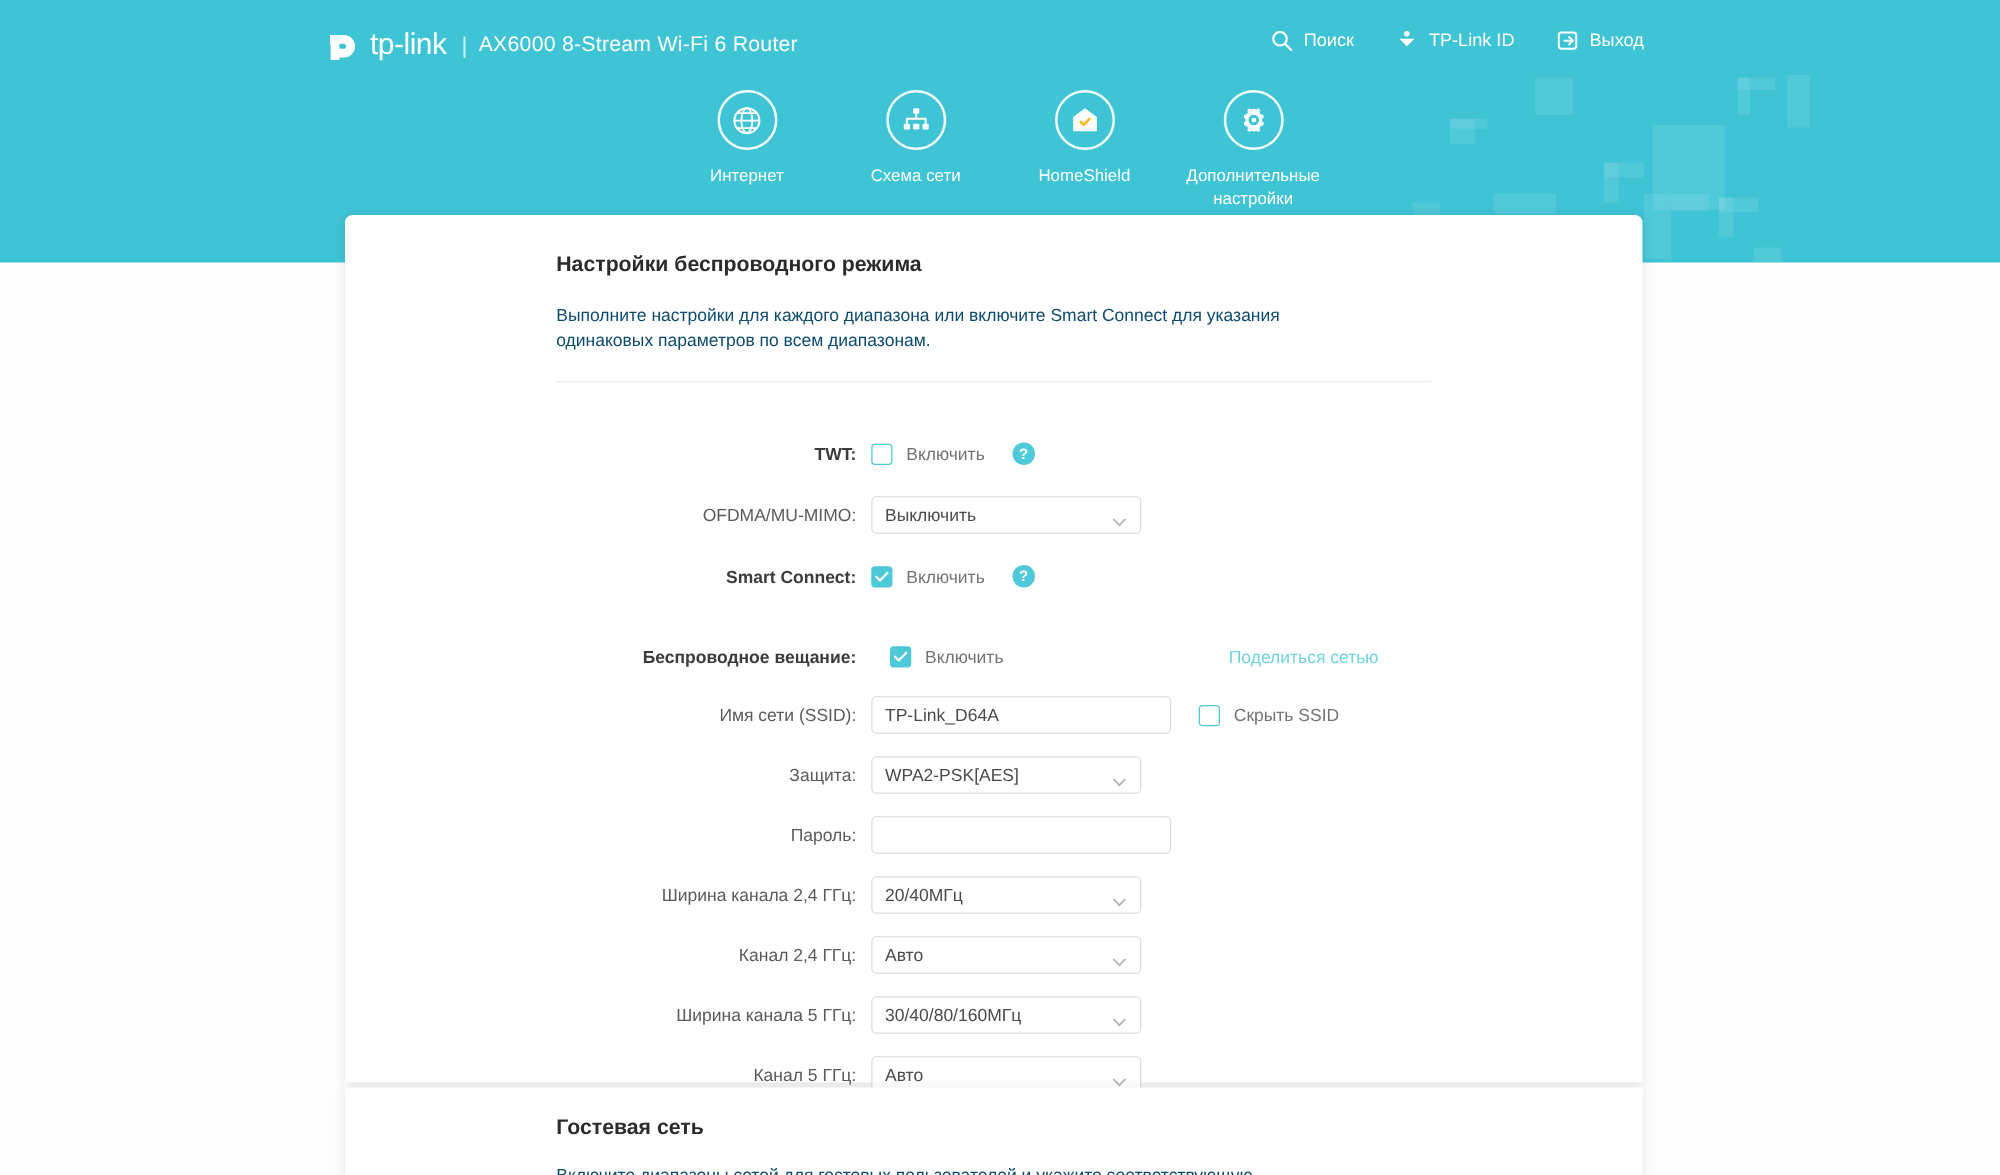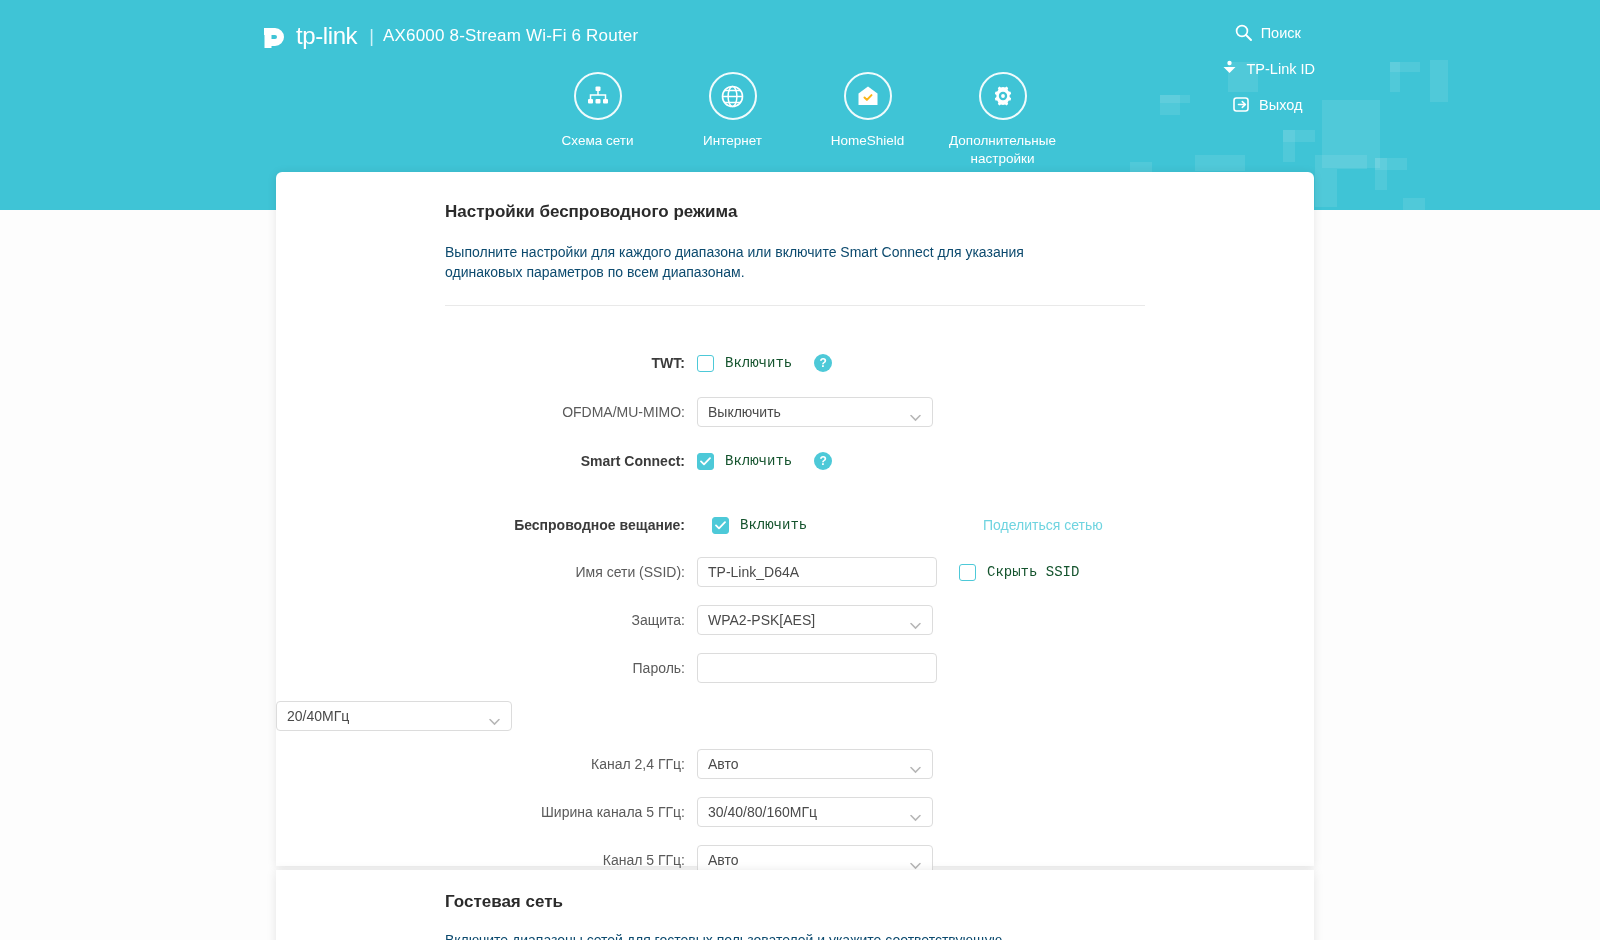--- a/index.html
+++ b/index.html
@@ -27,21 +27,21 @@
   .tp-mark { width:36px; height:36px; position:relative; }
   .tp-title {
     color:#ffffff; font-size:17px; letter-spacing:.2px;
     white-space:nowrap;
   }
   .tp-word { color:#fff; font-size:24px; letter-spacing:-0.4px; margin-left:2px; }
   .tp-sep { color:#eafbff; font-size:18px; margin:0 9px 0 12px; opacity:.85; }
 
   .header-right {
     position:absolute; right:285px; top:24px;
-    display:flex; align-items:center; gap:19px; z-index:6;flex-direction:column;
+    display:flex; align-items:center; gap:34px; z-index:6;
   }
   .hr-item {
     display:flex; align-items:center; gap:9px;
     color:#ffffff; font-size:14.5px; cursor:pointer; white-space:nowrap;
   }
   .hr-item svg { display:block; }
 
   
   .nav {
     position:absolute; left:0; top:72px; width:1600px;
@@ -104,21 +104,21 @@
     margin-bottom:0px;
   }
   .row .lbl {
     width:421px; text-align:right; padding-right:12px;
     font-size:14px; color:#5a5a5a; white-space:nowrap;
   }
   .row .lbl.bold { font-weight:bold; color:#3b3b3b; }
   .row .field { display:flex; align-items:center; }
 
   .sel {
-    width:236px; height:30px; border:1px solid #dcdcdc; border-radius:4px;
+    width:216px; height:30px; border:1px solid #dcdcdc; border-radius:4px;
     background:#fff; display:flex; align-items:center;
     padding:0 10px; font-size:14px; color:#4a4a4a; position:relative;
     cursor:pointer;
   }
   .sel .caret {
     position:absolute; right:11px; top:50%; transform:translateY(-50%);
     width:11px; height:7px;
   }
   .txt {
     width:240px; height:30px; border:1px solid #dcdcdc; border-radius:4px;
@@ -127,21 +127,21 @@
   }
   .txt.empty { color:#bbb; }
 
   .cb {
     width:17px; height:17px; border-radius:3px;
     border:1.5px solid #4dc9d8; background:#fff;
     display:inline-flex; align-items:center; justify-content:center;
     cursor:pointer; flex:none;
   }
   .cb.checked { background:#4dc9d8; border-color:#4dc9d8; }
-  .cb-txt { font-size:14px; color:#14532d; margin-left:11px; white-space:nowrap;font-family:Liberation Mono, monospace; }
+  .cb-txt { font-size:14px; color:#737373; margin-left:11px; white-space:nowrap; }
   .help {
     width:18px; height:18px; border-radius:50%; background:#4dc9d8;
     color:#fff; font-size:12px; font-weight:bold;
     display:inline-flex; align-items:center; justify-content:center;
     margin-left:22px; cursor:pointer; flex:none;
   }
   .share-link {
     font-size:14px; color:#6fd4e0; cursor:pointer; margin-left:16px; white-space:nowrap;
   }
   .side-cb { display:flex; align-items:center; margin-left:22px; }
@@ -215,41 +215,41 @@
           </svg>
         </span>
         <span>Выход</span>
       </div>
     </div>
 
     <div class="nav">
 
       <div class="nav-item">
         <div class="nav-circle">
+          <svg width="25" height="25" viewBox="0 0 25 25">
+            <circle cx="12.5" cy="12.5" r="10" fill="none" stroke="#fff" stroke-width="1.6"></circle>
+            <ellipse cx="12.5" cy="12.5" rx="4.4" ry="10" fill="none" stroke="#fff" stroke-width="1.5"></ellipse>
+            <line x1="2.5" y1="12.5" x2="22.5" y2="12.5" stroke="#fff" stroke-width="1.5"></line>
+            <path d="M4.6 6.5 h15.8 M4.6 18.5 h15.8" fill="none" stroke="#fff" stroke-width="1.3"></path>
+          </svg>
+        </div>
+        <div class="nav-label">Интернет</div>
+      </div>
+
+      <div class="nav-item">
+        <div class="nav-circle">
           <svg width="24" height="24" viewBox="0 0 24 24">
             <rect x="9.5" y="2.5" width="5" height="4.5" rx="1" fill="#fff"></rect>
             <rect x="2" y="15" width="5" height="4.5" rx="1" fill="#fff"></rect>
             <rect x="9.5" y="15" width="5" height="4.5" rx="1" fill="#fff"></rect>
             <rect x="17" y="15" width="5" height="4.5" rx="1" fill="#fff"></rect>
             <path d="M12 7 v4 M4.5 15 v-4 h15 v4" fill="none" stroke="#fff" stroke-width="1.5"></path>
           </svg>
         </div>
         <div class="nav-label">Схема сети</div>
-      </div>
-
-      <div class="nav-item">
-        <div class="nav-circle">
-          <svg width="25" height="25" viewBox="0 0 25 25">
-            <circle cx="12.5" cy="12.5" r="10" fill="none" stroke="#fff" stroke-width="1.6"></circle>
-            <ellipse cx="12.5" cy="12.5" rx="4.4" ry="10" fill="none" stroke="#fff" stroke-width="1.5"></ellipse>
-            <line x1="2.5" y1="12.5" x2="22.5" y2="12.5" stroke="#fff" stroke-width="1.5"></line>
-            <path d="M4.6 6.5 h15.8 M4.6 18.5 h15.8" fill="none" stroke="#fff" stroke-width="1.3"></path>
-          </svg>
-        </div>
-        <div class="nav-label">Интернет</div>
       </div>
 
 
       <div class="nav-item">
         <div class="nav-circle">
           <svg width="24" height="24" viewBox="0 0 24 24">
             <path d="M12 2.5 L21.5 9.5 V21 H2.5 V9.5 Z" fill="#fff"></path>
             <path d="M8.5 13.5 l2.4 2.4 l4.6 -4.8" fill="none" stroke="#fcb415" stroke-width="2" stroke-linecap="round" stroke-linejoin="round"></path>
           </svg>
         </div>
@@ -356,20 +356,21 @@
       <div class="row" style="margin-top:9px;">
         <div class="lbl">Пароль:</div>
         <div class="field">
           <div class="txt empty">
             <span></span>
           </div>
         </div>
       </div>
 
       <div class="row" style="margin-top:9px;">
+        <div class="lbl">Ширина канала 2,4 ГГц:</div>
         <div class="field">
           <div class="sel">
             <span>20/40МГц</span>
             <span class="caret">
               <svg width="11" height="7" viewBox="0 0 11 7">
                   <path d="M1 1 L5.5 5.6 L10 1" fill="none" stroke="#b6b6b6" stroke-width="1.5" stroke-linecap="round"></path>
                 </svg>
             </span>
           </div>
         </div>

